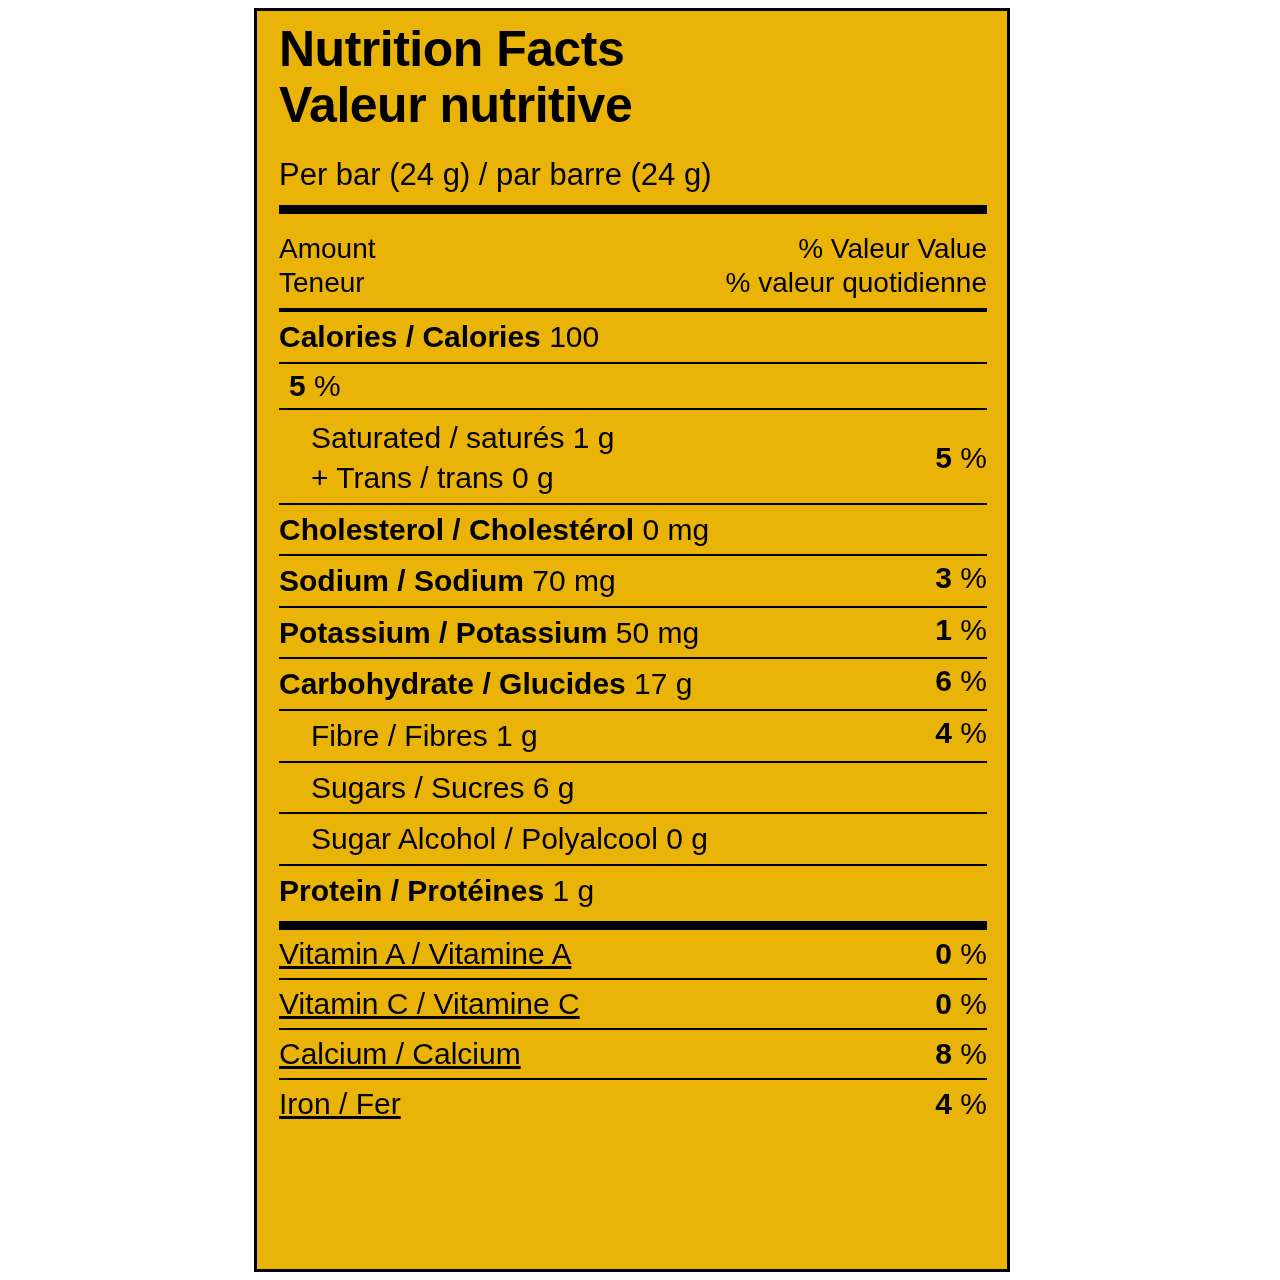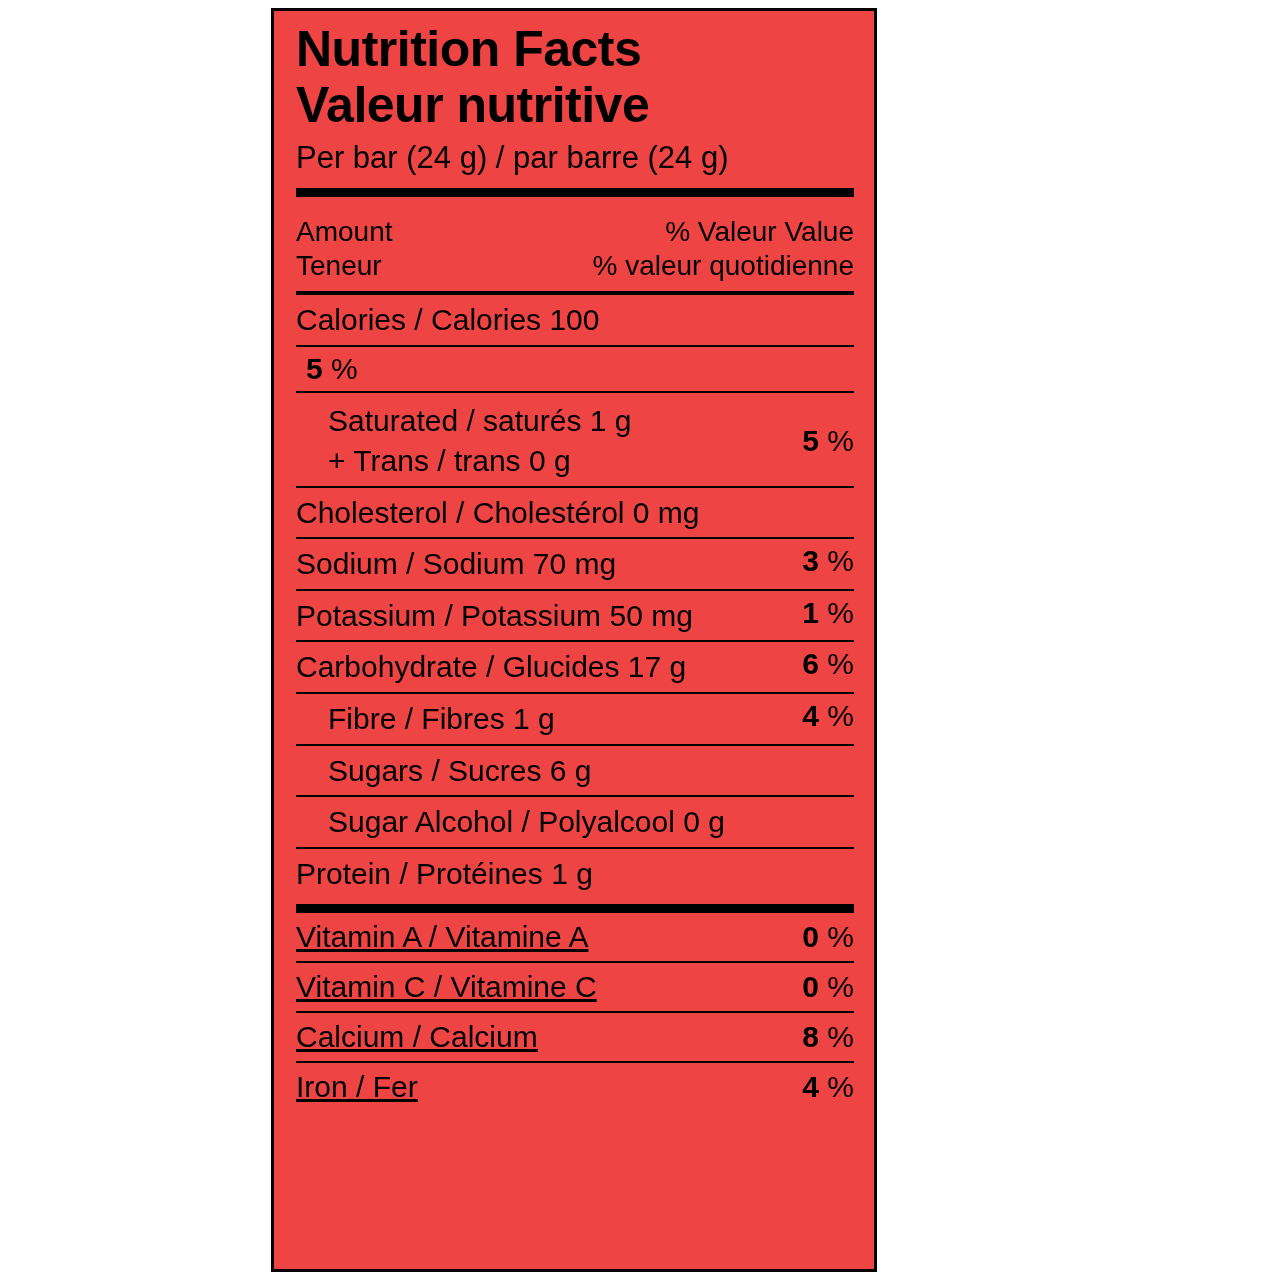--- a/index.html
+++ b/index.html
@@ -11,27 +11,27 @@
     width: 1280px;
     height: 1280px;
     font-family: "Liberation Sans", sans-serif;
     color: #000000;
     position: relative;
     overflow: hidden;
   }
 
   .panel {
     position: absolute;
-    left: 271px;
+    left: 254px;
     top: 8px;
-    width: 606px;
+    width: 756px;
     height: 1264px;
     border: 3px solid #000000;
     box-sizing: border-box;
-    background: #ef4444;
+    background: #eab308;
   }
 
   .inner {
     position: absolute;
     left: 22px;
     right: 20px;
     top: 10px;
   }
 
   .title-en {
@@ -44,21 +44,21 @@
   .title-fr {
     font-size: 50px;
     font-weight: bold;
     letter-spacing: -0.5px;
     line-height: 1.12;
     white-space: nowrap;
   }
   .serving {
     font-size: 31px;
     line-height: 1.25;
-    margin-top: 6px;
+    margin-top: 23px;
     white-space: nowrap;
   }
 
   .rule-thick {
     border-top: 9px solid #000000;
     margin-top: 10px;
   }
   .rule-thin {
     border-top: 2px solid #000000;
   }
@@ -80,21 +80,21 @@
     font-size: 30px;
     font-weight: bold;
     white-space: nowrap;
     padding-left: 10px;
   }
   .row .right .pct {
     font-weight: normal;
   }
 
   b.bold {
-    font-weight: normal;
+    font-weight: bold;
   }
 
   .indent {
     padding-left: 32px;
   }
 
   .amount-row {
     display: flex;
     justify-content: space-between;
     padding-top: 18px;

